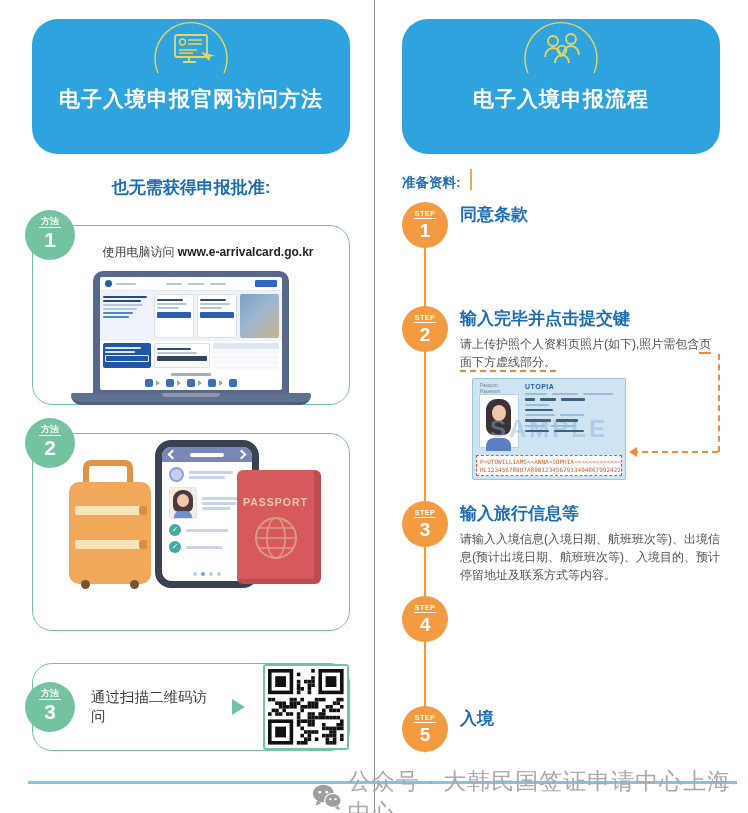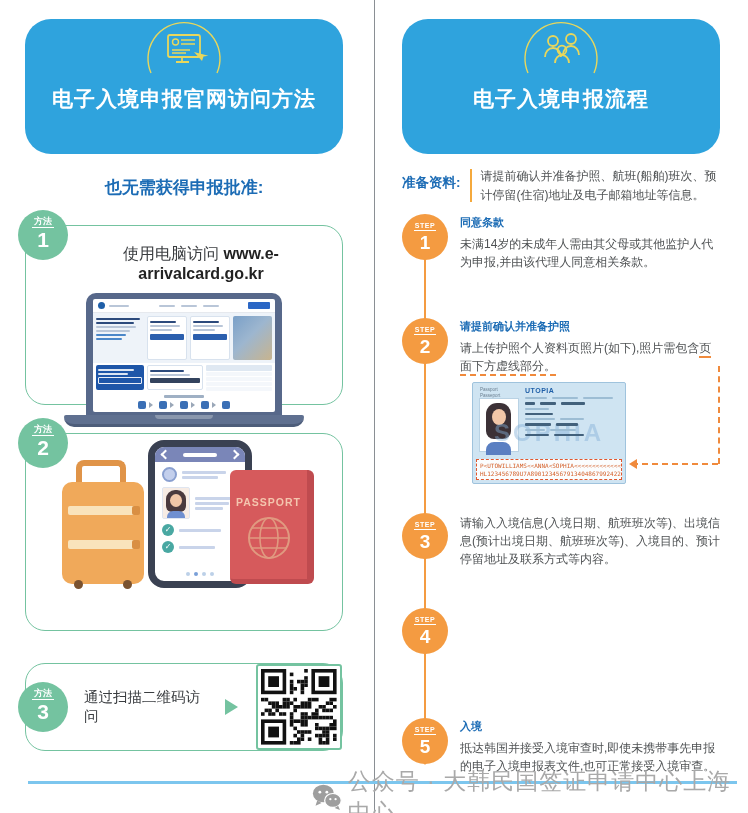--- a/index.html
+++ b/index.html
@@ -2,21 +2,21 @@
 <html><head>
 <meta charset="utf-8">
 <style>
   html,body{margin:0;padding:0;background:#fff;}
   .page{position:relative;width:748px;height:813px;background:#ffffff;overflow:hidden;
         font-family:"Liberation Sans","DejaVu Sans",sans-serif;color:#4f5254;}
   .col-divider{position:absolute;left:374px;top:0;width:1px;height:813px;background:#8a8f94;}
 
   
   .col{position:absolute;top:5px;width:318px;}
-  .col.left{left:25px;}
+  .col.left{left:32px;}
   .col.right{left:402px;}
 
   
   .blue-header{height:135px;background:#2fa3dd;border-radius:26px;text-align:center;position:relative;}
   .hdr-icon{margin-top:14px;}
   .hdr-title{color:#fff;font-weight:bold;font-size:21px;letter-spacing:1px;margin-top:2px;}
 
   
   .subtitle{margin-top:22px;text-align:center;color:#1c6cb5;font-weight:bold;font-size:17px;}
   .method-card{position:relative;border:1.6px solid #74c3a0;border-radius:20px;background:#fff;}
@@ -24,21 +24,21 @@
   .mc2{margin-top:28px;height:196px;}
   .mc3{margin-top:32px;height:86px;display:flex;align-items:center;}
   .method-badge{position:absolute;left:-8px;top:-16px;width:50px;height:50px;border-radius:50%;
       background:#74c3a0;color:#fff;text-align:center;z-index:2;}
   .mc3 .method-badge{top:18px;}
   .method-badge .bl{display:inline-block;font-size:9px;font-weight:bold;border-bottom:1px solid #fff;
       padding:5px 2px 1px;line-height:1;}
   .method-badge .bn{font-size:21px;font-weight:bold;line-height:1;margin-top:1px;}
   .method-badge::after{content:'';position:absolute;right:-8px;top:17px;border:8px solid transparent;
       border-left:10px solid #74c3a0;}
-  .method-text{text-align:center;margin:18px 10px 0 44px;font-size:16px;color:#3a3d40;}
+  .method-text{text-align:center;margin:18px 10px 0 44px;font-size:12px;color:#3a3d40;}
   .method-text b{color:#222;}
 
   
   .laptop{width:240px;margin:10px auto 0;}
   .lap-screen{width:196px;height:122px;background:#57688a;border-radius:10px 10px 0 0;
       padding:6px 7px 3px;margin:0 auto;box-sizing:border-box;}
   .lap-inner{background:#fff;height:100%;border-radius:2px;overflow:hidden;}
   .lap-nav{height:13px;display:flex;align-items:center;gap:4px;padding:0 5px;border-bottom:1px solid #e6e9ee;}
   .dot{width:7px;height:7px;border-radius:50%;background:#1f5fa8;}
   .bar{height:2px;border-radius:1px;background:#b9c6d8;margin:2px 0;}
@@ -124,21 +124,21 @@
   .step{position:absolute;left:0;right:0;display:flex;}
   .st1{top:0;} .st2{top:104px;} .st3{top:299px;} .st4{top:394px;} .st5{top:504px;}
   .step-badge{width:46px;height:46px;border-radius:50%;background:#f49b41;color:#fff;text-align:center;
       flex:none;position:relative;z-index:1;}
   .step-badge .sb{display:inline-block;font-size:7px;font-weight:bold;letter-spacing:.5px;
       border-bottom:1px solid #fff;padding:6px 1px 1px;line-height:1;}
   .step-badge .sn{font-size:19px;font-weight:bold;line-height:1;margin-top:1px;}
   .step-badge::after{content:'';position:absolute;bottom:-7px;left:50%;transform:translateX(-50%);
       border:6px solid transparent;border-top:8px solid #f49b41;}
   .step-body{margin-left:12px;flex:1;padding-top:1px;position:relative;}
-  .step-title{color:#1c6cb5;font-weight:bold;font-size:11px;margin:0 0 5px;}
+  .step-title{color:#1c6cb5;font-weight:bold;font-size:17px;margin:0 0 5px;}
   .step-p{font-size:12px;line-height:1.5;margin:0 0 2px;color:#4f5254;}
   .dashed-ul{border-bottom:2px dashed #f08a3c;padding-bottom:1px;}
 
   
   .pp-sample{position:relative;width:152px;height:100px;background:#cfe4f2;border:1px solid #9fc3dd;
       border-radius:2px;margin:7px 0 6px 12px;overflow:hidden;}
   .pp-hd{position:absolute;left:7px;top:4px;font-size:4.5px;color:#6b7f90;line-height:1.3;}
   .pp-country{position:absolute;left:52px;top:4px;color:#1f5fa8;font-weight:bold;font-size:7px;letter-spacing:.5px;}
   .pp-photo{position:absolute;left:6px;top:15px;width:38px;height:52px;background:#fff;border:1px solid #b9d2e4;}
   .pp-photo .hair{position:absolute;left:6px;top:4px;width:25px;height:36px;background:#3c3136;border-radius:11px 11px 8px 8px;}
@@ -496,57 +496,55 @@
           <circle cx="47" cy="31" r="4.4" stroke="#e8d75c" stroke-width="1.8"></circle>
           <path d="M40 44c0-4.5 3-8 7-8s7 3.5 7 8" stroke="#e8d75c" stroke-width="1.8"></path>
         </svg>
       </div>
       <div class="hdr-title">电子入境申报流程</div>
     </header>
 
     <div class="prep">
       <span class="prep-label">准备资料:</span>
       <span class="prep-bar"></span>
-      <p class="prep-text">请提前确认并准备护照、航班(船舶)班次、预计停留(住宿)地址及电子邮箱地址等信息。</p>
     </div>
 
     <div class="steps">
       <div class="rail"></div>
 
       <div class="step st1">
         <div class="step-badge">
           <span class="sb">STEP</span>
           <div class="sn">1</div>
         </div>
         <div class="step-body">
           <h3 class="step-title">同意条款</h3>
-          <p class="step-p">未满14岁的未成年人需由其父母或其他监护人代为申报,并由该代理人同意相关条款。</p>
         </div>
       </div>
 
       <div class="step st2">
         <div class="step-badge">
           <span class="sb">STEP</span>
           <div class="sn">2</div>
         </div>
         <div class="step-body">
-          <h3 class="step-title">请提前确认并准备护照</h3>
+          <h3 class="step-title">输入完毕并点击提交键</h3>
           <p class="step-p"><span>请上传护照个人资料页照片(如下),照片需包含</span><span class="dashed-ul">页面下方虚线部分。</span></p>
           <div class="pp-sample">
             <div class="pp-hd">
               <div>Passport</div>
               <div>Passeport</div>
             </div>
             <div class="pp-country">UTOPIA</div>
             <div class="pp-photo">
               <span class="hair"></span>
                 <span class="face"></span>
                 <span class="shirt"></span>
             </div>
-            <div class="pp-watermark">SOPHIA</div>
+            <div class="pp-watermark">SAMPLE</div>
             <div class="pp-fields">
               <div class="pf">
                   <span class="pfl" style="width:22px"></span>
                   <span class="pfl" style="width:26px"></span>
                   <span class="pfl" style="width:30px"></span>
                 </div>
               <div class="pf">
                   <span class="pfv" style="width:10px"></span>
                   <span class="pfv" style="width:16px"></span>
                   <span class="pfv" style="width:24px"></span>
@@ -583,39 +581,39 @@
           <div class="h-dash"></div>
         </div>
       </div>
 
       <div class="step st3">
         <div class="step-badge">
           <span class="sb">STEP</span>
           <div class="sn">3</div>
         </div>
         <div class="step-body">
+          <h3 class="step-title">输入旅行信息等</h3>
           <p class="step-p">请输入入境信息(入境日期、航班班次等)、出境信息(预计出境日期、航班班次等)、入境目的、预计停留地址及联系方式等内容。</p>
         </div>
       </div>
 
       <div class="step st4">
         <div class="step-badge">
           <span class="sb">STEP</span>
           <div class="sn">4</div>
         </div>
       </div>
 
       <div class="step st5">
         <div class="step-badge">
           <span class="sb">STEP</span>
           <div class="sn">5</div>
         </div>
         <div class="step-body">
           <h3 class="step-title">入境</h3>
-          <p class="step-p">抵达韩国并接受入境审查时,即使未携带事先申报的电子入境申报表文件,也可正常接受入境审查。</p>
         </div>
       </div>
     </div>
   </section>
 
   <div class="wm-line"></div>
   <div class="watermark">
     <svg width="32" height="28" viewBox="0 0 34 30">
       <ellipse cx="13" cy="11" rx="12" ry="10" fill="#9e9e9e"></ellipse>
       <path d="M6 19l-2 6 7-3z" fill="#9e9e9e"></path>

